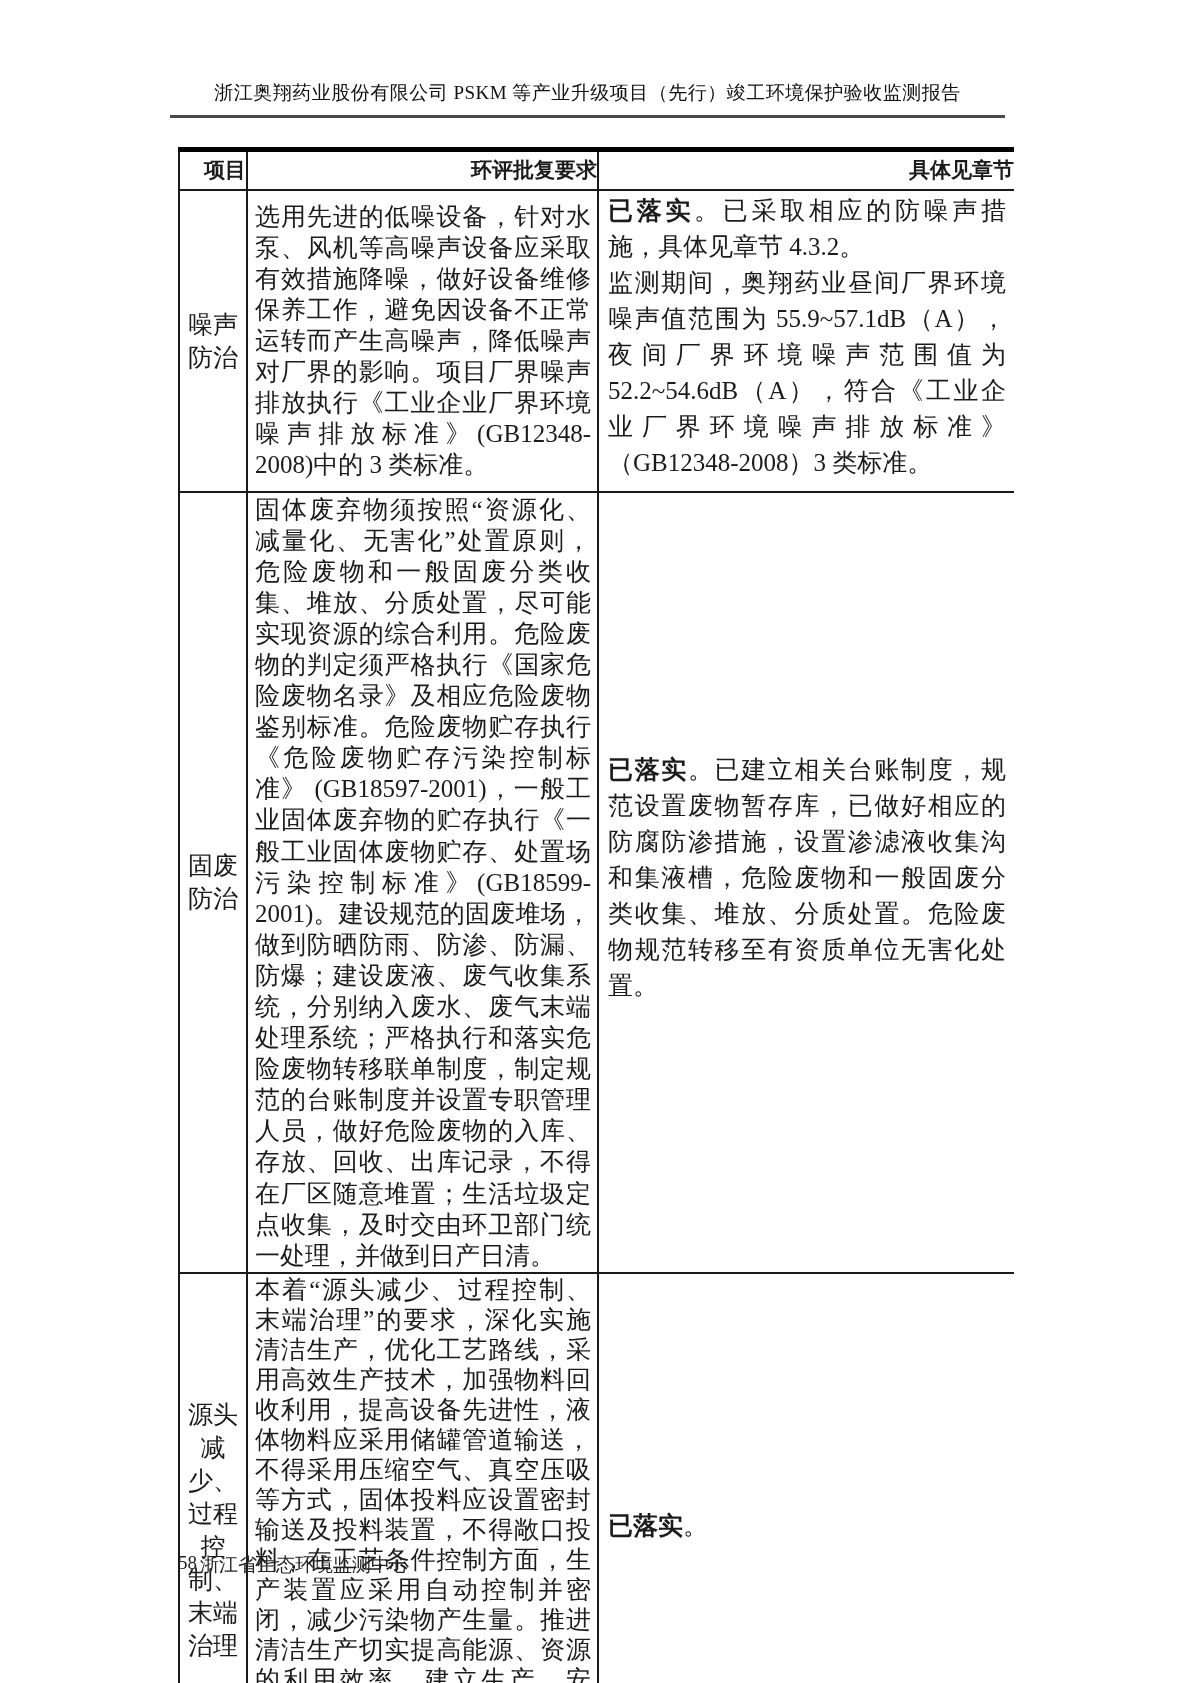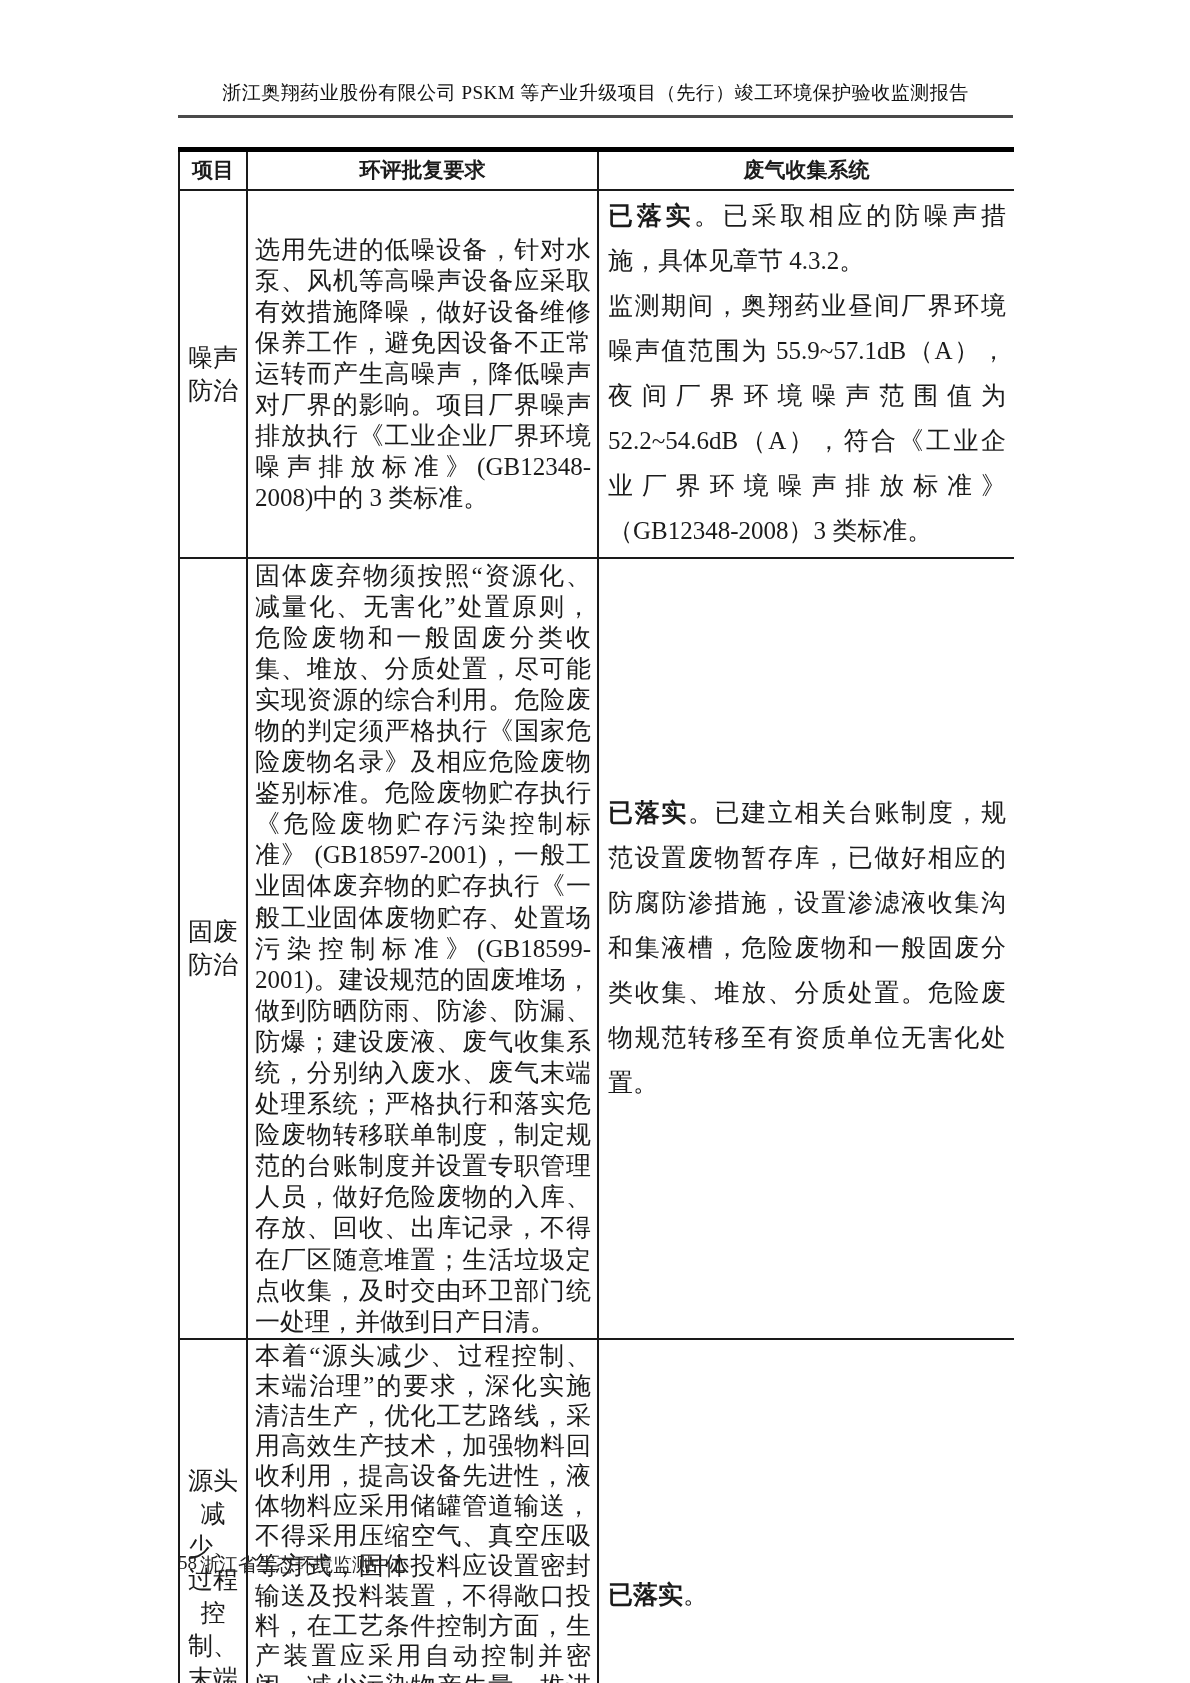--- a/index.html
+++ b/index.html
@@ -8,21 +8,21 @@
     position: relative;
     width: 1190px;
     height: 1683px;
     background: #ffffff;
     font-family: "Liberation Serif", "DejaVu Serif", serif;
     color: #1b1b1b;
     overflow: hidden;
   }
   .doc-header {
     position: absolute;
-    left: 178px;
+    left: 170px;
     top: 80px;
     width: 835px;
     text-align: center;
   }
   .doc-header-title {
     font-size: 19px;
     letter-spacing: 0.5px;
     color: #111;
     white-space: nowrap;
   }
@@ -42,21 +42,21 @@
     border-bottom: 5px solid #000;
     border-left: 2px solid #1a1a1a;
   }
   .review-table th, .review-table td {
     vertical-align: middle;
     font-size: 25px;
     color: #1b1b1b;
   }
   .review-table th {
     font-weight: bold;
-    text-align: center;
+    text-align: right;
     height: 40px;
     border-bottom: 2px solid #1a1a1a;
     font-size: 21px;
   }
   .col-item  { width: 68px; }
   .col-req   { width: 351px; }
   .col-stat  { width: 416px; }
   .bcol { border-right: 2px solid #1a1a1a; }
   .review-table tbody td { border-bottom: 2px solid #1a1a1a; }
   .item-cell {
@@ -67,22 +67,22 @@
     padding: 4px 8px;
   }
   .req-cell {
     text-align: justify;
     line-height: 31.1px;
     padding: 1px 6px 1px 7px;
     vertical-align: top;
   }
   .req-tight { line-height: 30px; font-size: 20.5px; }
   .status-cell {
-    padding: 2px 8px 4px 9px;
-    line-height: 45px;
+    padding: 2px 8px 10px 9px;
+    line-height: 36px;
     text-align: justify;
     vertical-align: top;
   }
   .status-cell.vcenter { vertical-align: middle; }
   .status-cell.hcenter { text-align: left; }
   .status-cell p { margin: 0; }
   .bold { font-weight: bold; }
   .row-noise  td { height: 250px; }
   .row-solid  td { height: 623px; }
   .row-source td { height: 410px; }
@@ -120,21 +120,21 @@
   <table class="review-table">
     <colgroup>
       <col class="col-item">
       <col class="col-req">
       <col class="col-stat">
     </colgroup>
     <thead>
       <tr>
         <th class="bcol">项目</th>
         <th class="bcol">环评批复要求</th>
-        <th>废气收集系统</th>
+        <th>具体见章节</th>
       </tr>
     </thead>
     <tbody>
       <tr class="row-noise">
         <td class="item-cell bcol">噪声
 防治</td>
         <td class="req-cell bcol">选用先进的低噪设备，针对水泵、风机等高噪声设备应采取有效措施降噪，做好设备维修保养工作，避免因设备不正常运转而产生高噪声，降低噪声对厂界的影响。项目厂界噪声排放执行《工业企业厂界环境噪声排放标准》(GB12348-2008)中的 3 类标准。</td>
         <td class="status-cell">
           <p><span class="bold">已落实</span><span>。已采取相应的防噪声措施，具体见章节 4.3.2。</span></p>
           <p>监测期间，奥翔药业昼间厂界环境噪声值范围为 55.9~57.1dB（A），夜间厂界环境噪声范围值为 52.2~54.6dB（A），符合《工业企业厂界环境噪声排放标准》（GB12348-2008）3 类标准。</p>

